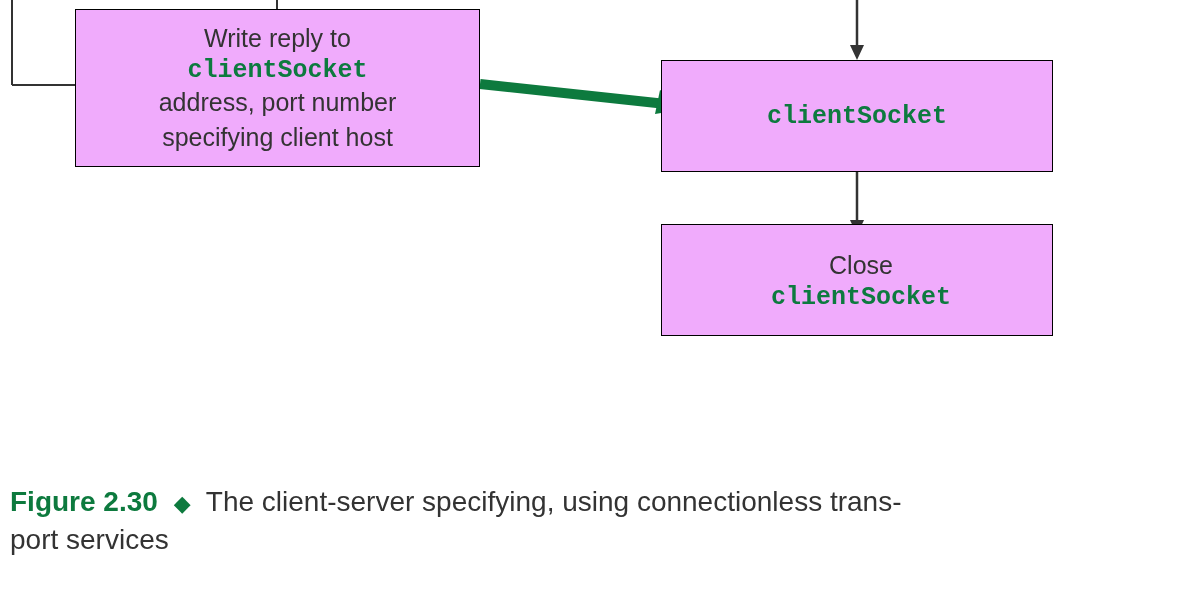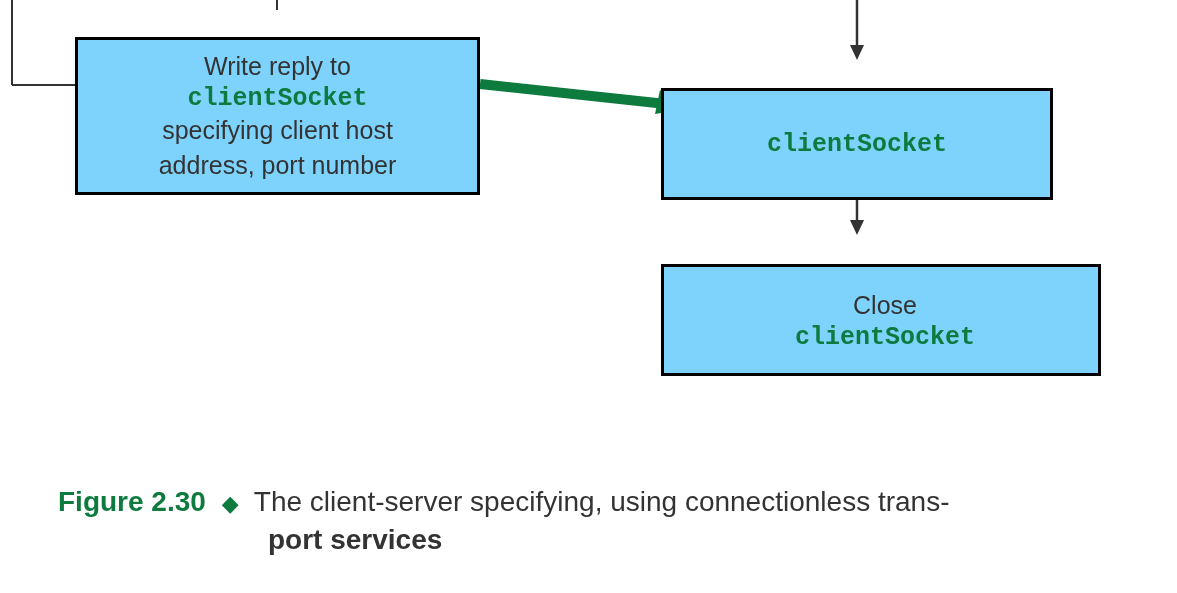--- a/index.html
+++ b/index.html
@@ -9,29 +9,28 @@
     }
     body {
       width: 1177px;
       height: 593px;
       position: relative;
       font-family: Helvetica, Arial, sans-serif;
       background: white;
     }
     .box {
       position: absolute;
-      background: #7dd3fc;
-      border: 3px solid #000000;
+      background: #f0abfc;
+      border: 1px solid #000000;
       display: flex;
       flex-direction: column;
       align-items: center;
       justify-content: center;
       text-align: center;
       padding: 12px 20px;
-      margin-top: 28px;
     }
     .box-text {
       color: #333;
       font-size: 25px;
       line-height: 1.4;
     }
     .code-text {
       font-family: 'Courier New', monospace;
       font-weight: bold;
       color: #0d7a3f;
@@ -39,21 +38,20 @@
     }
     .figure-label {
       position: absolute;
       font-size: 28px;
       color: #333;
     }
     .figure-num {
       font-weight: bold;
       color: #0d7a3e;
       font-family: Arial, sans-serif;
-      margin-left: 48px;
     }
     .diamond {
       color: #0d7a3e;
       font-size: 22px;
       margin: 0 8px;
     }
     svg {
       position: absolute;
       top: 0;
       left: 0;
@@ -77,31 +75,31 @@
   <line x1="480" y1="84" x2="666" y2="104" stroke="#0d7a3e" stroke-width="10" stroke-linecap="butt"></line>
   <polygon points="692,108 655,114 660,90" fill="#0d7a3e"></polygon>
 
   <line x1="857" y1="172" x2="857" y2="225" stroke="#333" stroke-width="2.5"></line>
   <polygon points="857,235 850,220 864,220" fill="#333"></polygon>
 </svg>
 
 <div class="box" style="left:75px; top:9px; width:405px; height:158px;">
   <div class="box-text">Write reply to</div>
   <div class="code-text">clientSocket</div>
+  <div class="box-text">address, port number</div>
   <div class="box-text">specifying client host</div>
-  <div class="box-text">address, port number</div>
 </div>
 
 <div class="box" style="left:661px; top:60px; width:392px; height:112px;">
   <div class="code-text">clientSocket</div>
 </div>
 
-<div class="box" style="left:661px; top:236px; width:440px; height:112px;padding-left:28px;">
+<div class="box" style="left:661px; top:224px; width:392px; height:112px;padding-left:28px;">
   <div class="box-text">Close</div>
   <div class="code-text">clientSocket</div>
 </div>
 
 <div class="figure-label" style="left:10px; top:486px; width:1160px;">
   <span class="figure-num">Figure 2.30</span>
   <span class="diamond">◆</span>
   <span>The client-server specifying, using connectionless trans-</span>
-  <div style="margin-left:258px; margin-top:6px;font-weight:bold;">port services</div>
+  <div style="margin-top:6px;">port services</div>
 </div>
 
 </body></html>

